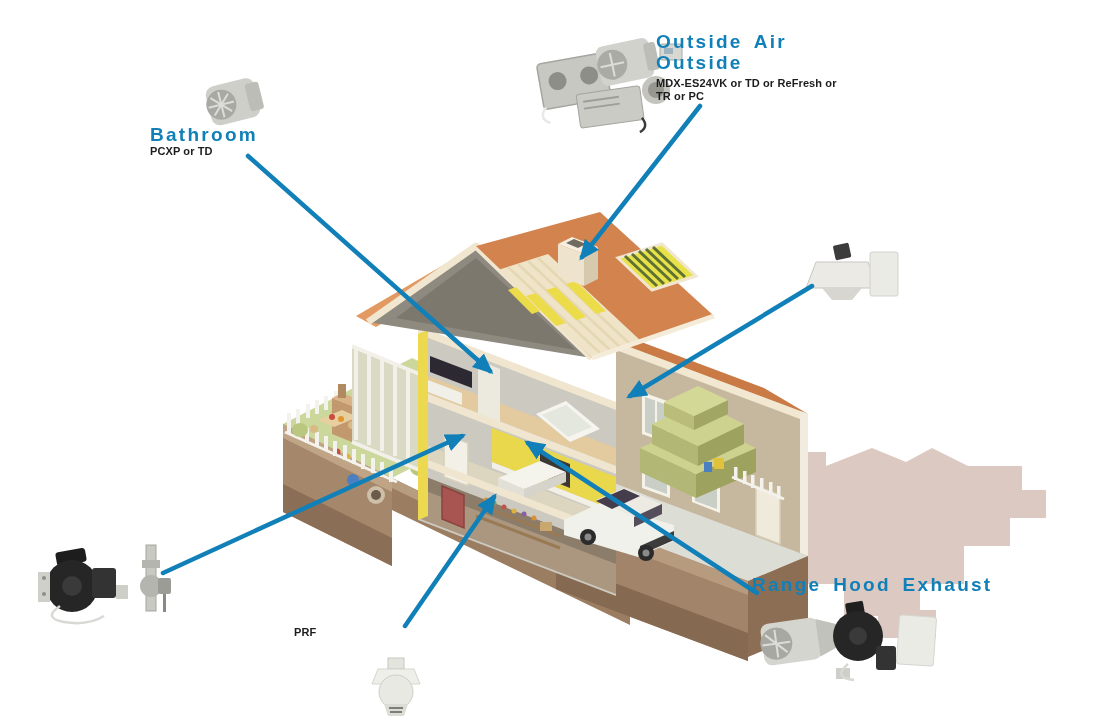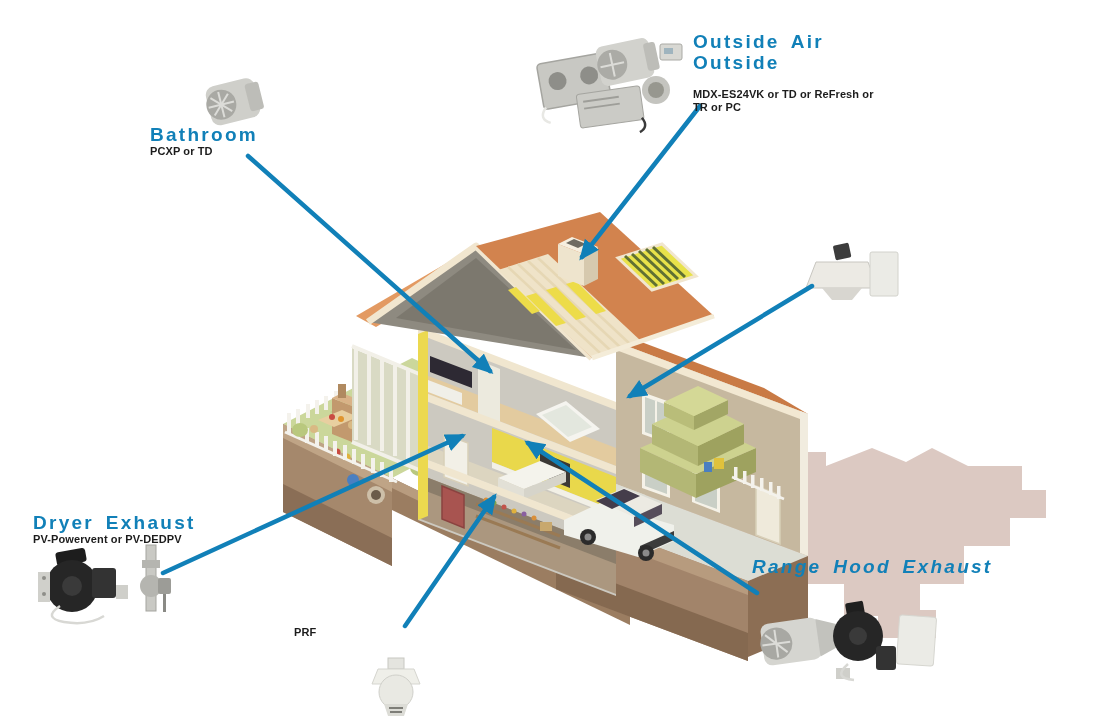--- a/index.html
+++ b/index.html
@@ -362,33 +362,29 @@
     <line x1="405" y1="626" x2="494" y2="497" marker-end="url(#ah)"></line>
     <line x1="757" y1="593" x2="528" y2="443" marker-end="url(#ah)"></line>
   </g>
 </svg>
 
 <div class="callout tc" style="left:150px;top:124px;width:130px;">
   <div class="callout-title">Bathroom</div>
   <div class="callout-sub">PCXP or TD</div>
 </div>
 
-<div class="callout" style="left:693px;top:31px;width:185px;">
+<div class="callout" style="left:656px;top:31px;width:185px;">
   <div class="callout-title">Outside Air</div>
   <div class="callout-title">Outside</div>
-  <div class="callout-sub" style="margin-top:15px;">MDX-ES24VK or TD or ReFresh or TR or PC</div>
-</div>
-
-
-<div class="callout tc" style="left:33px;top:512px;width:182px;">
-  <div class="callout-title">Dryer Exhaust</div>
-  <div class="callout-sub">PV-Powervent or PV-DEDPV</div>
-</div>
+  <div class="callout-sub" style="margin-top:4px;">MDX-ES24VK or TD or ReFresh or TR or PC</div>
+</div>
+
+
 
 <div class="callout tc" style="left:294px;top:626px;width:208px;">
   <div class="callout-sub">PRF</div>
 </div>
 
-<div class="callout tc" style="left:752px;top:556px;width:260px;font-style:italic;">
+<div class="callout tc" style="left:752px;top:574px;width:260px;">
   <div class="callout-title">Range Hood Exhaust</div>
 </div>
 
 </div>
 
 </body></html>

